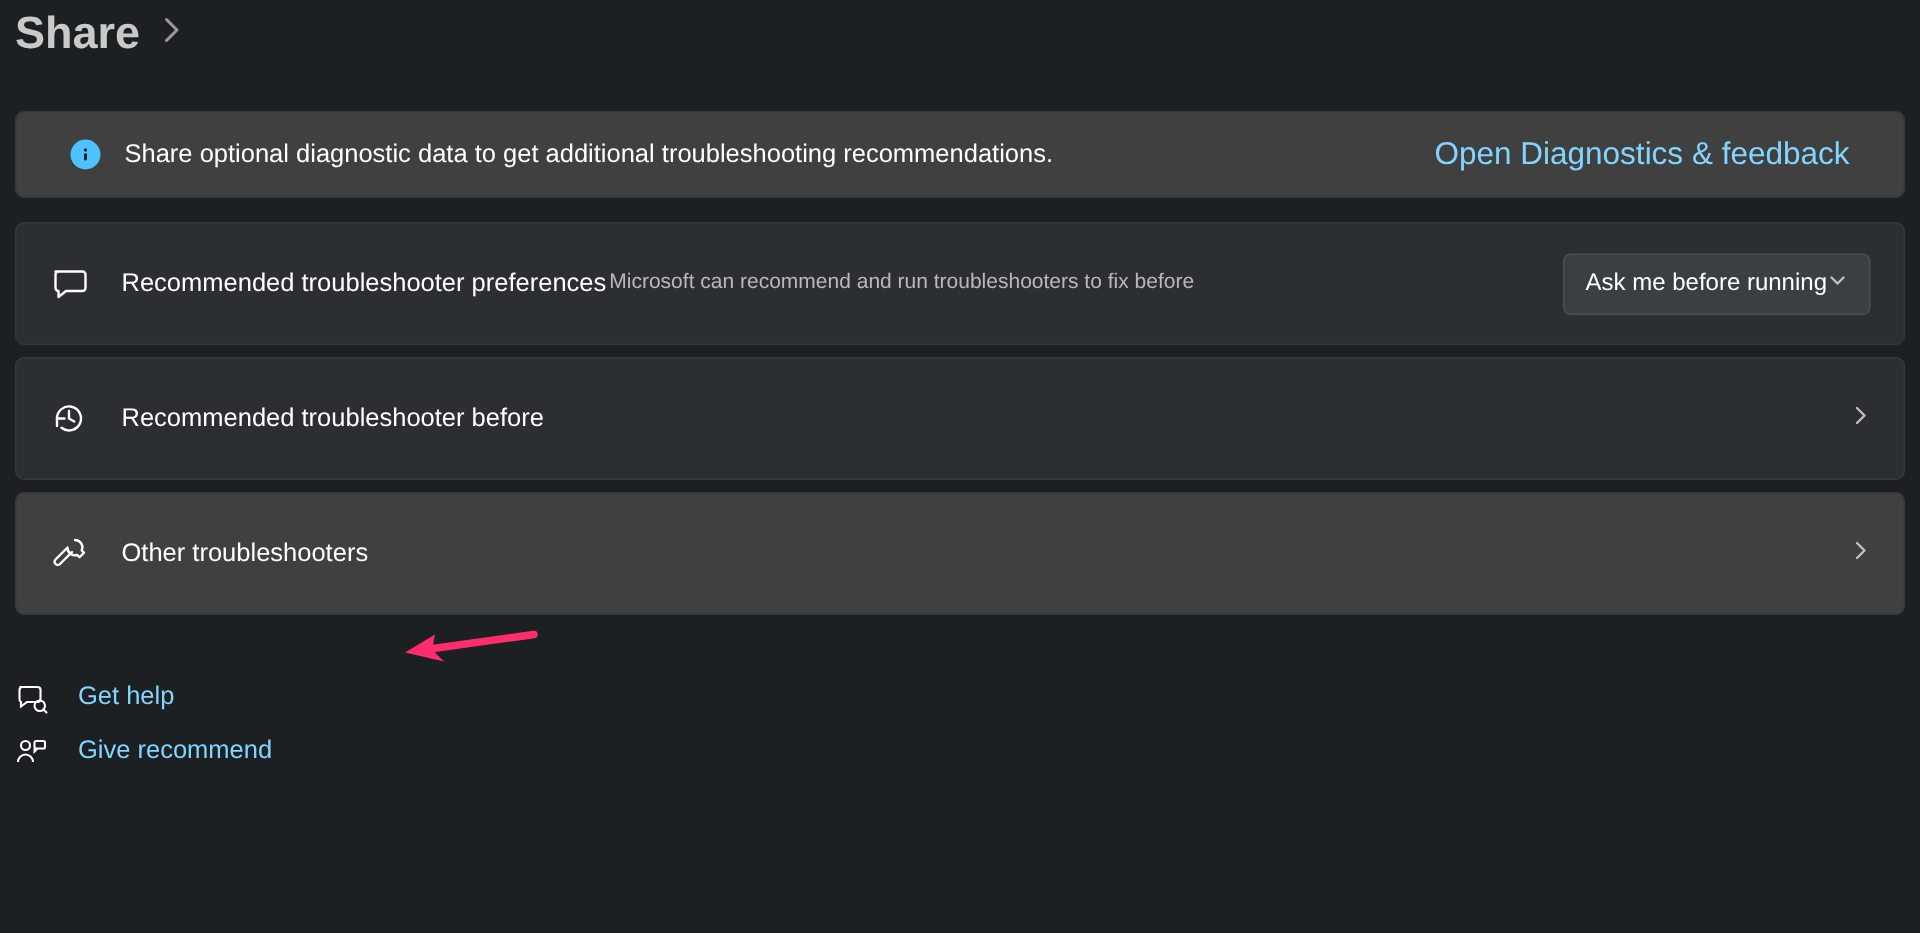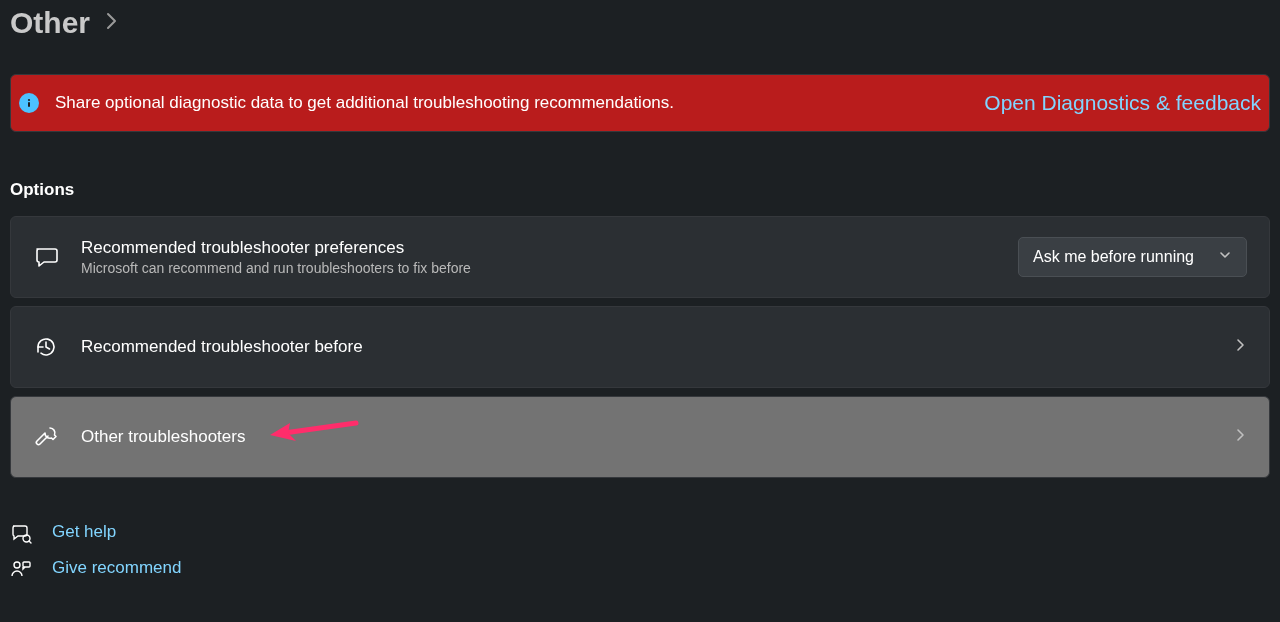--- a/index.html
+++ b/index.html
@@ -28,26 +28,26 @@
   .breadcrumb .chevron {
     color: #9a9a9a;
     font-size: 20px;
     font-weight: 400;
   }
   .breadcrumb .current {
     color: #ffffff;
   }
   .info-bar {
     margin-top: 34px;
-    background: #b91c1c;
+    background: #404040;
     border: 1px solid #35383c;
     border-radius: 6px;
     display: flex;
     align-items: center;
-    padding: 16px 8px;
+    padding: 16px 36px;
     gap: 16px;
   }
   .info-icon-wrap {
     width: 20px;
     height: 20px;
     border-radius: 50%;
     background: #4cc2ff;
     display: flex;
     align-items: center;
     justify-content: center;
@@ -76,36 +76,35 @@
     background: #2b2f33;
     border: 1px solid #35383c;
     border-radius: 6px;
     display: flex;
     align-items: center;
     padding: 0 22px;
     gap: 22px;
     min-height: 82px;
   }
   .card.hover {
-    background: #737373;
+    background: #404040;
   }
   .card + .card { margin-top: 8px; }
   .card-icon {
     width: 26px;
     height: 26px;
     flex: 0 0 auto;
     display:flex;
     align-items:center;
     justify-content:center;
     color: #ffffff;
   }
   .card-body {
     flex: 1 1 auto;
     display:flex;
-    flex-direction:column;
     gap:2px;
   }
   .card-title {
     font-size: 17px;
     color: #ffffff;
   }
   .card-sub {
     font-size: 14px;
     color: #b9b9b9;
   }
@@ -116,21 +115,21 @@
   }
   .select-btn {
     background: #3a3f44;
     border: 1px solid #4a4f54;
     border-radius: 5px;
     color: #ffffff;
     font-size: 16px;
     padding: 10px 14px;
     display:flex;
     align-items:center;
-    gap: 24px;
+    gap: 0;
     cursor: pointer;
   }
   .chevron-right, .chevron-down {
     color: #c0c0c0;
   }
   .links {
     margin-top: 44px;
     display:flex;
     flex-direction:column;
     gap: 14px;
@@ -161,40 +160,39 @@
     top: 415px;
     pointer-events: none;
   }
 </style>
 </head>
 <body>
 
 <div class="page">
 
   <div class="breadcrumb">
-    <span class="parent">Other</span>
+    <span class="parent">Share</span>
     <span class="chevron">
       <svg width="12" height="18" viewBox="0 0 12 18">
           <path d="M2 2 L9 9 L2 16" stroke="#9a9a9a" stroke-width="2" fill="none" stroke-linecap="round" stroke-linejoin="round"></path>
         </svg>
     </span>
   </div>
 
   <div class="info-bar">
     <span class="info-icon-wrap">
       <svg width="12" height="12" viewBox="0 0 12 12">
         <circle cx="6" cy="3" r="1.1" fill="#1c2023"></circle>
         <rect x="5" y="5" width="2" height="5" rx="1" fill="#1c2023"></rect>
       </svg>
     </span>
     <span class="info-text">Share optional diagnostic data to get additional troubleshooting recommendations.</span>
     <span class="info-link">Open Diagnostics &amp; feedback</span>
   </div>
 
-  <div class="section-label">Options</div>
 
   <div class="card">
     <span class="card-icon">
       <svg width="26" height="26" viewBox="0 0 26 26" fill="none" stroke="#ffffff" stroke-width="1.6">
         <path d="M4 5 h18 a2 2 0 0 1 2 2 v9 a2 2 0 0 1 -2 2 h-11 l-5 4 v-4 h0 a2 2 0 0 1 -2 -2 v-9 a2 2 0 0 1 2 -2 z" stroke-linejoin="round"></path>
       </svg>
     </span>
     <div class="card-body">
       <span class="card-title">Recommended troubleshooter preferences</span>
       <span class="card-sub">Microsoft can recommend and run troubleshooters to fix before</span>

